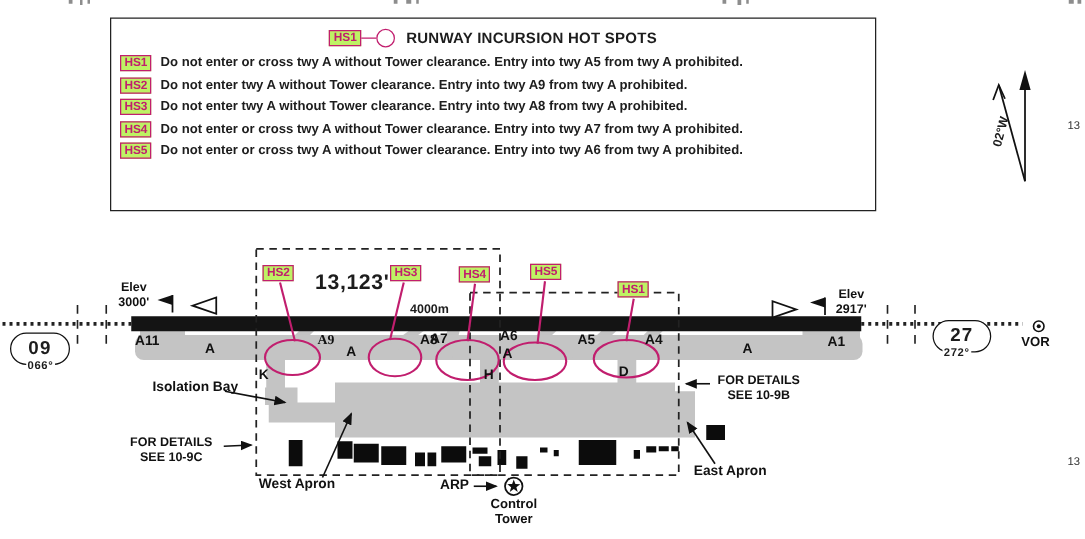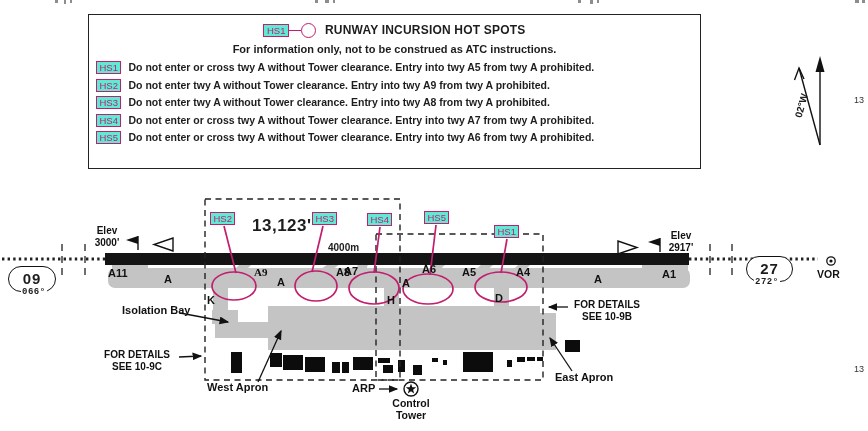--- a/index.html
+++ b/index.html
@@ -10,22 +10,22 @@
   .screen *{box-sizing:border-box;}
   svg{position:absolute;left:0;top:0;pointer-events:none;}
 
   
   .legend{
     position:absolute;left:88px;top:14px;width:613px;height:155px;
     border:1.5px solid #222;background:#fff;
   }
   .legend-header{display:flex;justify-content:center;align-items:center;margin-top:7px;height:16px;}
   .hs-badge{
-    display:inline-block;border:1.5px solid #C11E6E;color:#C11E6E;background:#5eead4;
-    font-weight:normal;font-size:9.5px;line-height:11px;padding:0 2.5px;white-space:nowrap;
+    display:inline-block;border:1.5px solid #C11E6E;color:#C11E6E;background:#bef264;
+    font-weight:bold;font-size:9.5px;line-height:11px;padding:0 2.5px;white-space:nowrap;
   }
   .hs-line{width:12px;height:0;border-top:1.6px solid #C11E6E;}
   .hs-circle{width:15px;height:15px;border:1.7px solid #C11E6E;border-radius:50%;background:#fff;margin-right:9px;}
   .legend-title{font-size:12px;font-weight:bold;letter-spacing:.2px;}
   .legend-sub{text-align:center;font-size:11px;font-weight:bold;margin-top:5px;}
   .legend-rows{margin:6px 0 0 7px;}
   .lrow{display:flex;align-items:center;margin-bottom:4.5px;}
   .lrow .hs-badge{flex:0 0 auto;margin-right:7px;}
   .ltext{font-size:10.5px;font-weight:bold;line-height:13px;}
 
@@ -33,21 +33,21 @@
   .dlbl{position:absolute;font-size:11px;font-weight:bold;white-space:nowrap;color:#111;}
   .small{font-size:10px;}
   .ctr{text-align:center;white-space:normal;line-height:11.5px;}
   .hs-tag{position:absolute;z-index:3;}
   .rwy-oval{
     position:absolute;border:1.7px solid #111;border-radius:13px;background:#fff;
     width:48px;height:26px;text-align:center;font-size:15px;font-weight:bold;line-height:24px;letter-spacing:1px;
   }
   .rwy-hdg{
     position:absolute;font-size:9px;font-weight:bold;letter-spacing:.5px;
-    background:#fff;padding:0 1px;line-height:9px;z-index:2;font-family:Liberation Mono, monospace;
+    background:#fff;padding:0 1px;line-height:9px;z-index:2;
   }
   .len-ft{position:absolute;font-size:17px;font-weight:bold;letter-spacing:.5px;}
   .len-m{position:absolute;font-size:10px;font-weight:bold;}
   .edge-mark{position:absolute;font-size:9px;color:#333;}
   .compass-lbl{position:absolute;font-size:10px;font-weight:bold;transform:rotate(-75deg);}
 </style>
 </head>
 <body>
 
 <div class="screen">
@@ -184,21 +184,20 @@
     <polygon points="618,241 618,254 637,247.5" fill="#fff" stroke="#111" stroke-width="1.4"></polygon>
   </svg>
 
   <div class="legend">
     <div class="legend-header">
       <span class="hs-badge">HS1</span>
       <span class="hs-line"></span>
       <span class="hs-circle"></span>
       <span class="legend-title">RUNWAY INCURSION HOT SPOTS</span>
     </div>
-    <div class="legend-sub">For information only, not to be construed as ATC instructions.</div>
     <div class="legend-rows">
       <div class="lrow">
         <span class="hs-badge">HS1</span>
         <span class="ltext"><span>Do not enter or cross twy A without Tower clearance. Entry into twy A5 from twy A prohibited.</span></span>
       </div>
       <div class="lrow">
         <span class="hs-badge">HS2</span>
         <span class="ltext"><span>Do not enter twy A without Tower clearance. Entry into twy A9 from twy A prohibited.</span></span>
       </div>
       <div class="lrow">
@@ -244,21 +243,21 @@
   <div class="len-ft" style="left:252px;top:216px;">13,123'</div>
   <div class="len-m" style="left:328px;top:242px;">4000m</div>
 
   <div class="dlbl" style="left:108px;top:267px;">A11</div>
   <div class="dlbl" style="left:164px;top:273px;">A</div>
   <div class="dlbl" style="left:254px;top:266px;font-family:Liberation Serif, serif;">A9</div>
   <div class="dlbl" style="left:277px;top:276px;">A</div>
   <div class="dlbl" style="left:336px;top:266px;">A8</div>
   <div class="dlbl" style="left:344px;top:265px;">A7</div>
   <div class="dlbl" style="left:402px;top:277px;">A</div>
-  <div class="dlbl" style="left:422px;top:263px;">A6</div>
+  <div class="dlbl" style="left:400px;top:263px;">A6</div>
   <div class="dlbl" style="left:462px;top:266px;">A5</div>
   <div class="dlbl" style="left:516px;top:266px;">A4</div>
   <div class="dlbl" style="left:594px;top:273px;">A</div>
   <div class="dlbl" style="left:662px;top:268px;">A1</div>
   <div class="dlbl" style="left:207px;top:294px;">K</div>
   <div class="dlbl" style="left:387px;top:294px;">H</div>
   <div class="dlbl" style="left:495px;top:292px;">D</div>
 
   <span class="hs-badge hs-tag" style="left:210px;top:212px;">HS2</span>
   <span class="hs-badge hs-tag" style="left:312px;top:212px;">HS3</span>

